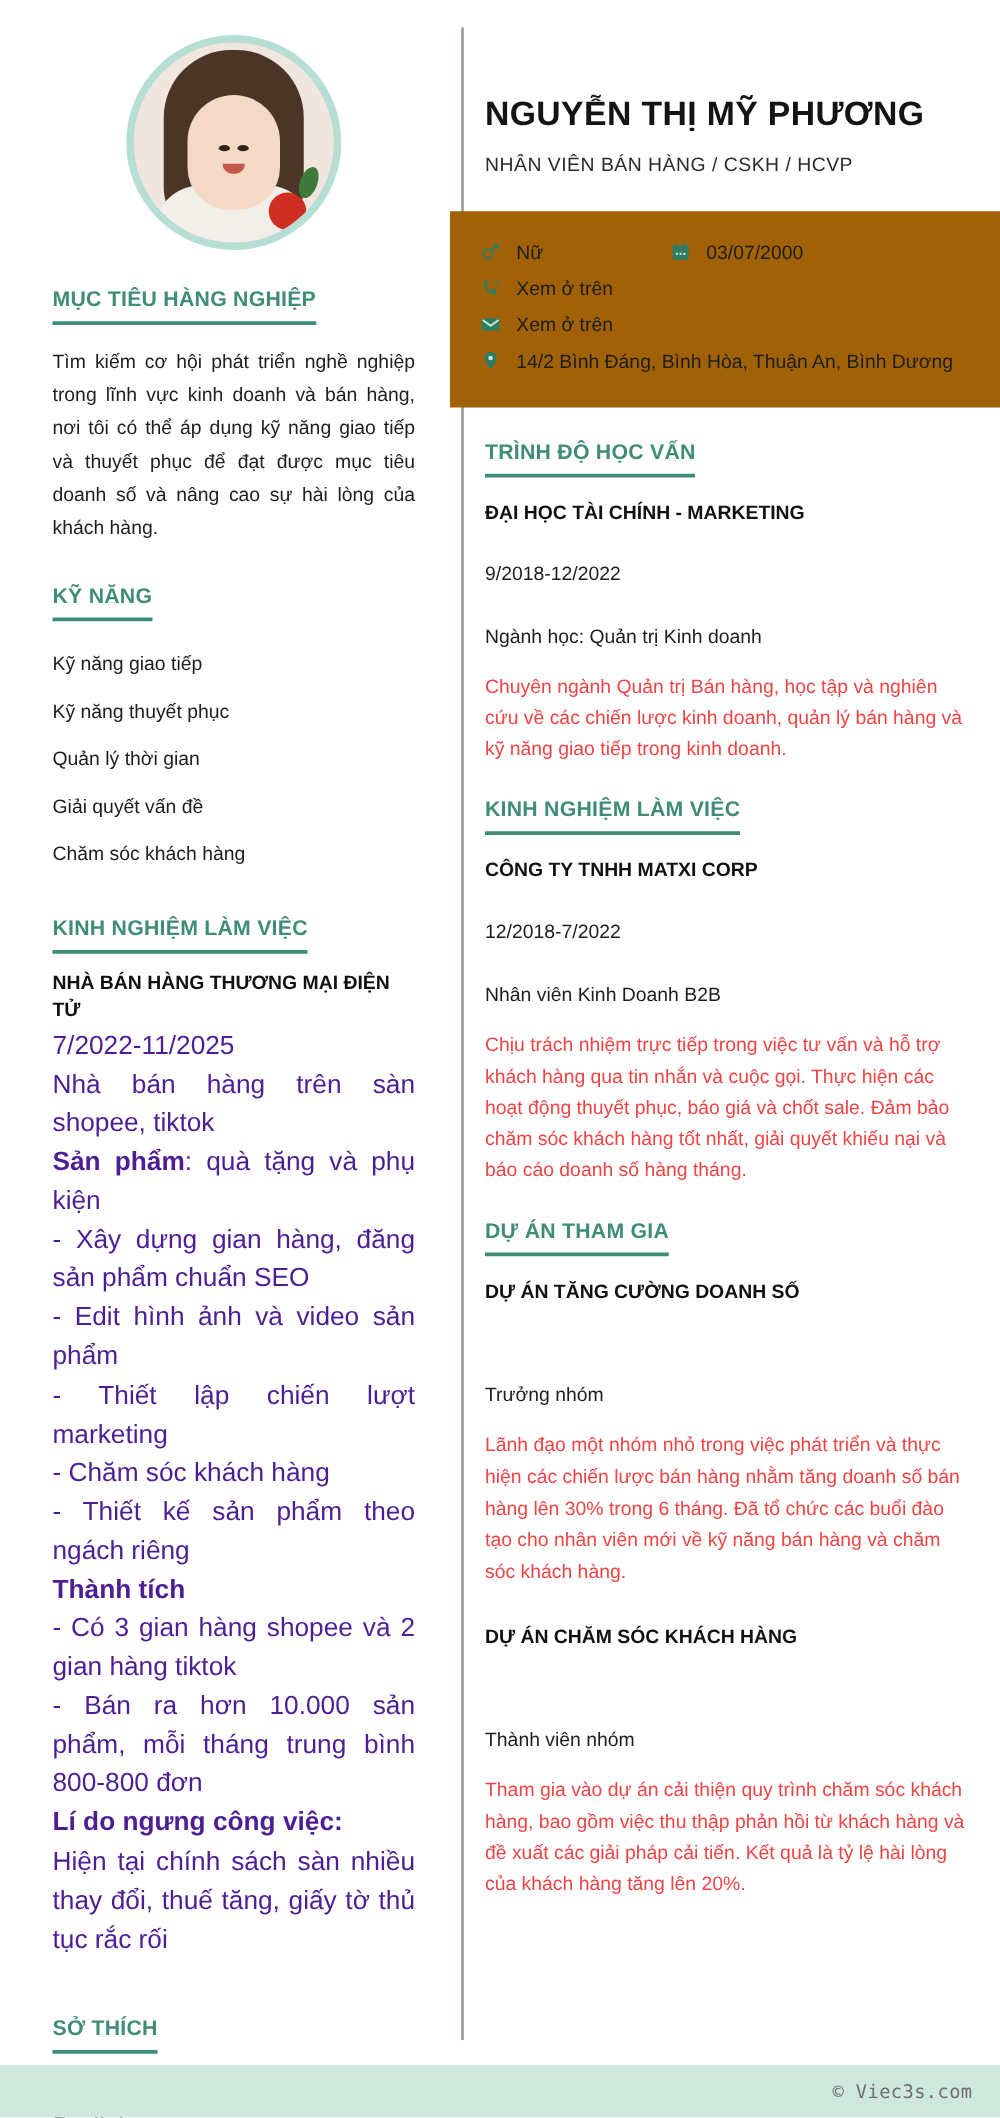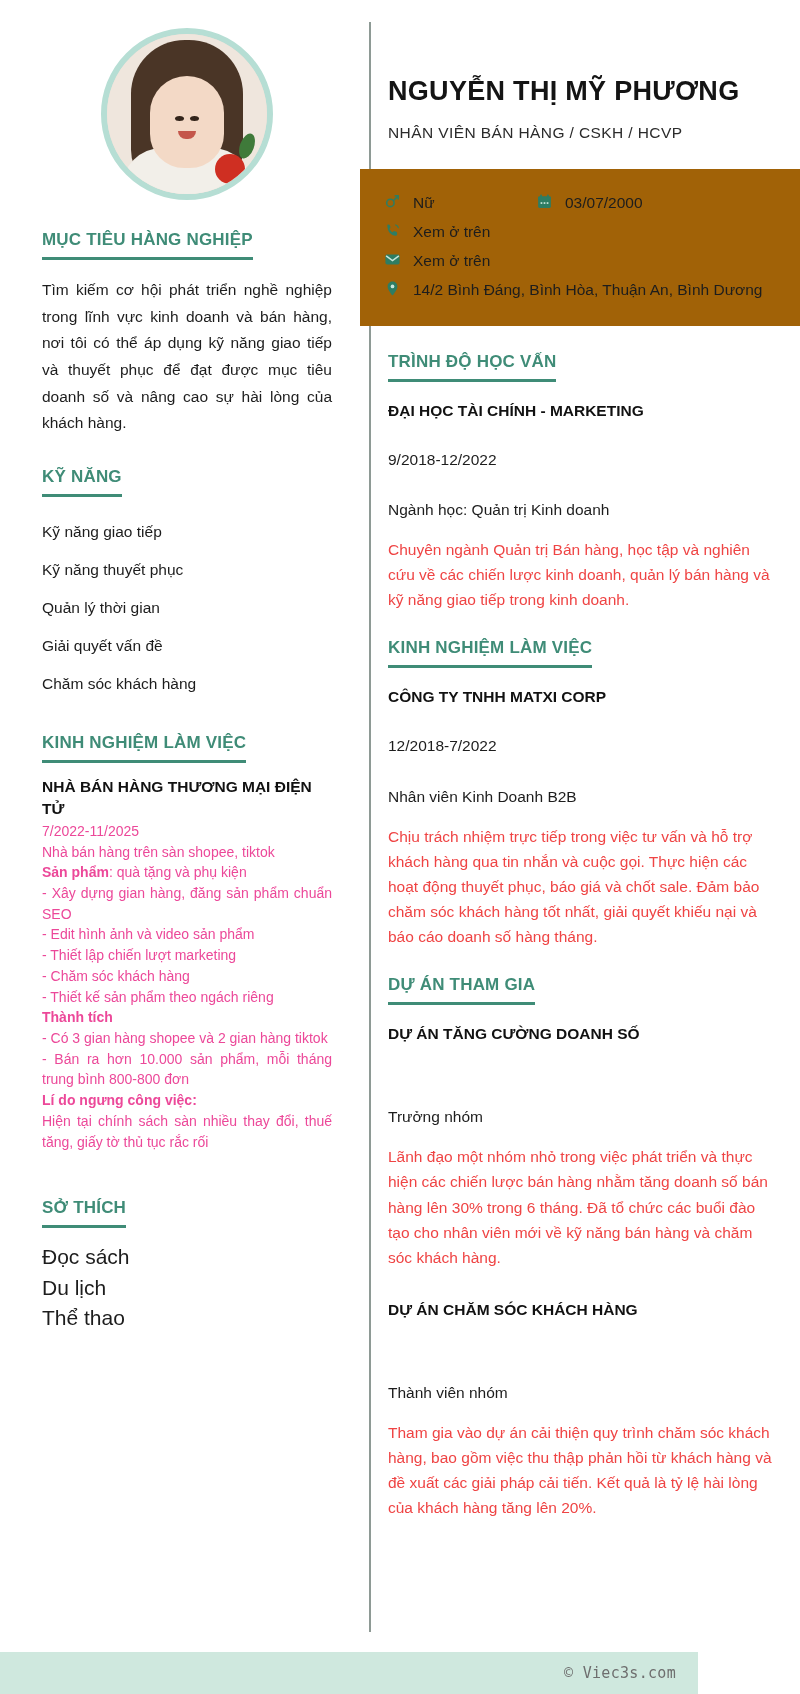--- a/index.html
+++ b/index.html
@@ -70,21 +70,21 @@
   .left p.intro {
     font-size: 15.5px; line-height: 1.72; text-align: justify; color:#1d1d1d;
   }
   .skill {
     font-size: 15.5px; line-height: 1.6; padding: 6.5px 0; color:#1d1d1d;
   }
   .exp-title {
     font-size: 15.5px; font-weight: bold; line-height: 1.45; color:#111;
   }
   .left .line {
-    font-size: 14px; line-height: 1.48; text-align: justify; color:#ec4899;
+    font-size: 21px; line-height: 1.48; text-align: justify; color:#4c1d95;
   }
   .left .line.bold { font-weight: bold; }
   .left .line b { font-weight: bold; }
   .hobby { font-size: 21px; line-height: 1.45; color:#1d1d1d; }
 
   
   .right-inner { padding: 0 22px 0 28px; }
   h1.name {
     font-size: 27px; font-weight: bold; line-height: 1.32;
     letter-spacing: .3px; color: #141414; margin-top: 74px;
@@ -109,21 +109,21 @@
 
   
   .right .sec-wrap { margin-top: 26px; }
   .r-title { font-size: 15.5px; font-weight: bold; color:#111; line-height:1.5; }
   .r-line { font-size: 15.5px; line-height: 1.55; color:#1d1d1d; margin-top: 26px; }
   .r-para { font-size: 15.5px; line-height: 1.62; color:#ef4444; margin-top: 15px; text-align: left; }
   .r-gap { height: 34px; }
 
   
   .footer {
-    position:absolute; left:0; bottom:0; width:698px; height:42px;
+    position:absolute; left:0; bottom:0; width:800px; height:42px;
     background:#cfe8de; display:flex; align-items:center; justify-content:flex-end;
     padding-right: 22px;
   }
   .footer span {
     font-family: "DejaVu Sans Mono", monospace;
     font-size: 15px; color:#6e6e6e; letter-spacing:.3px;
   }
 </style>
 </head>
 <body>

